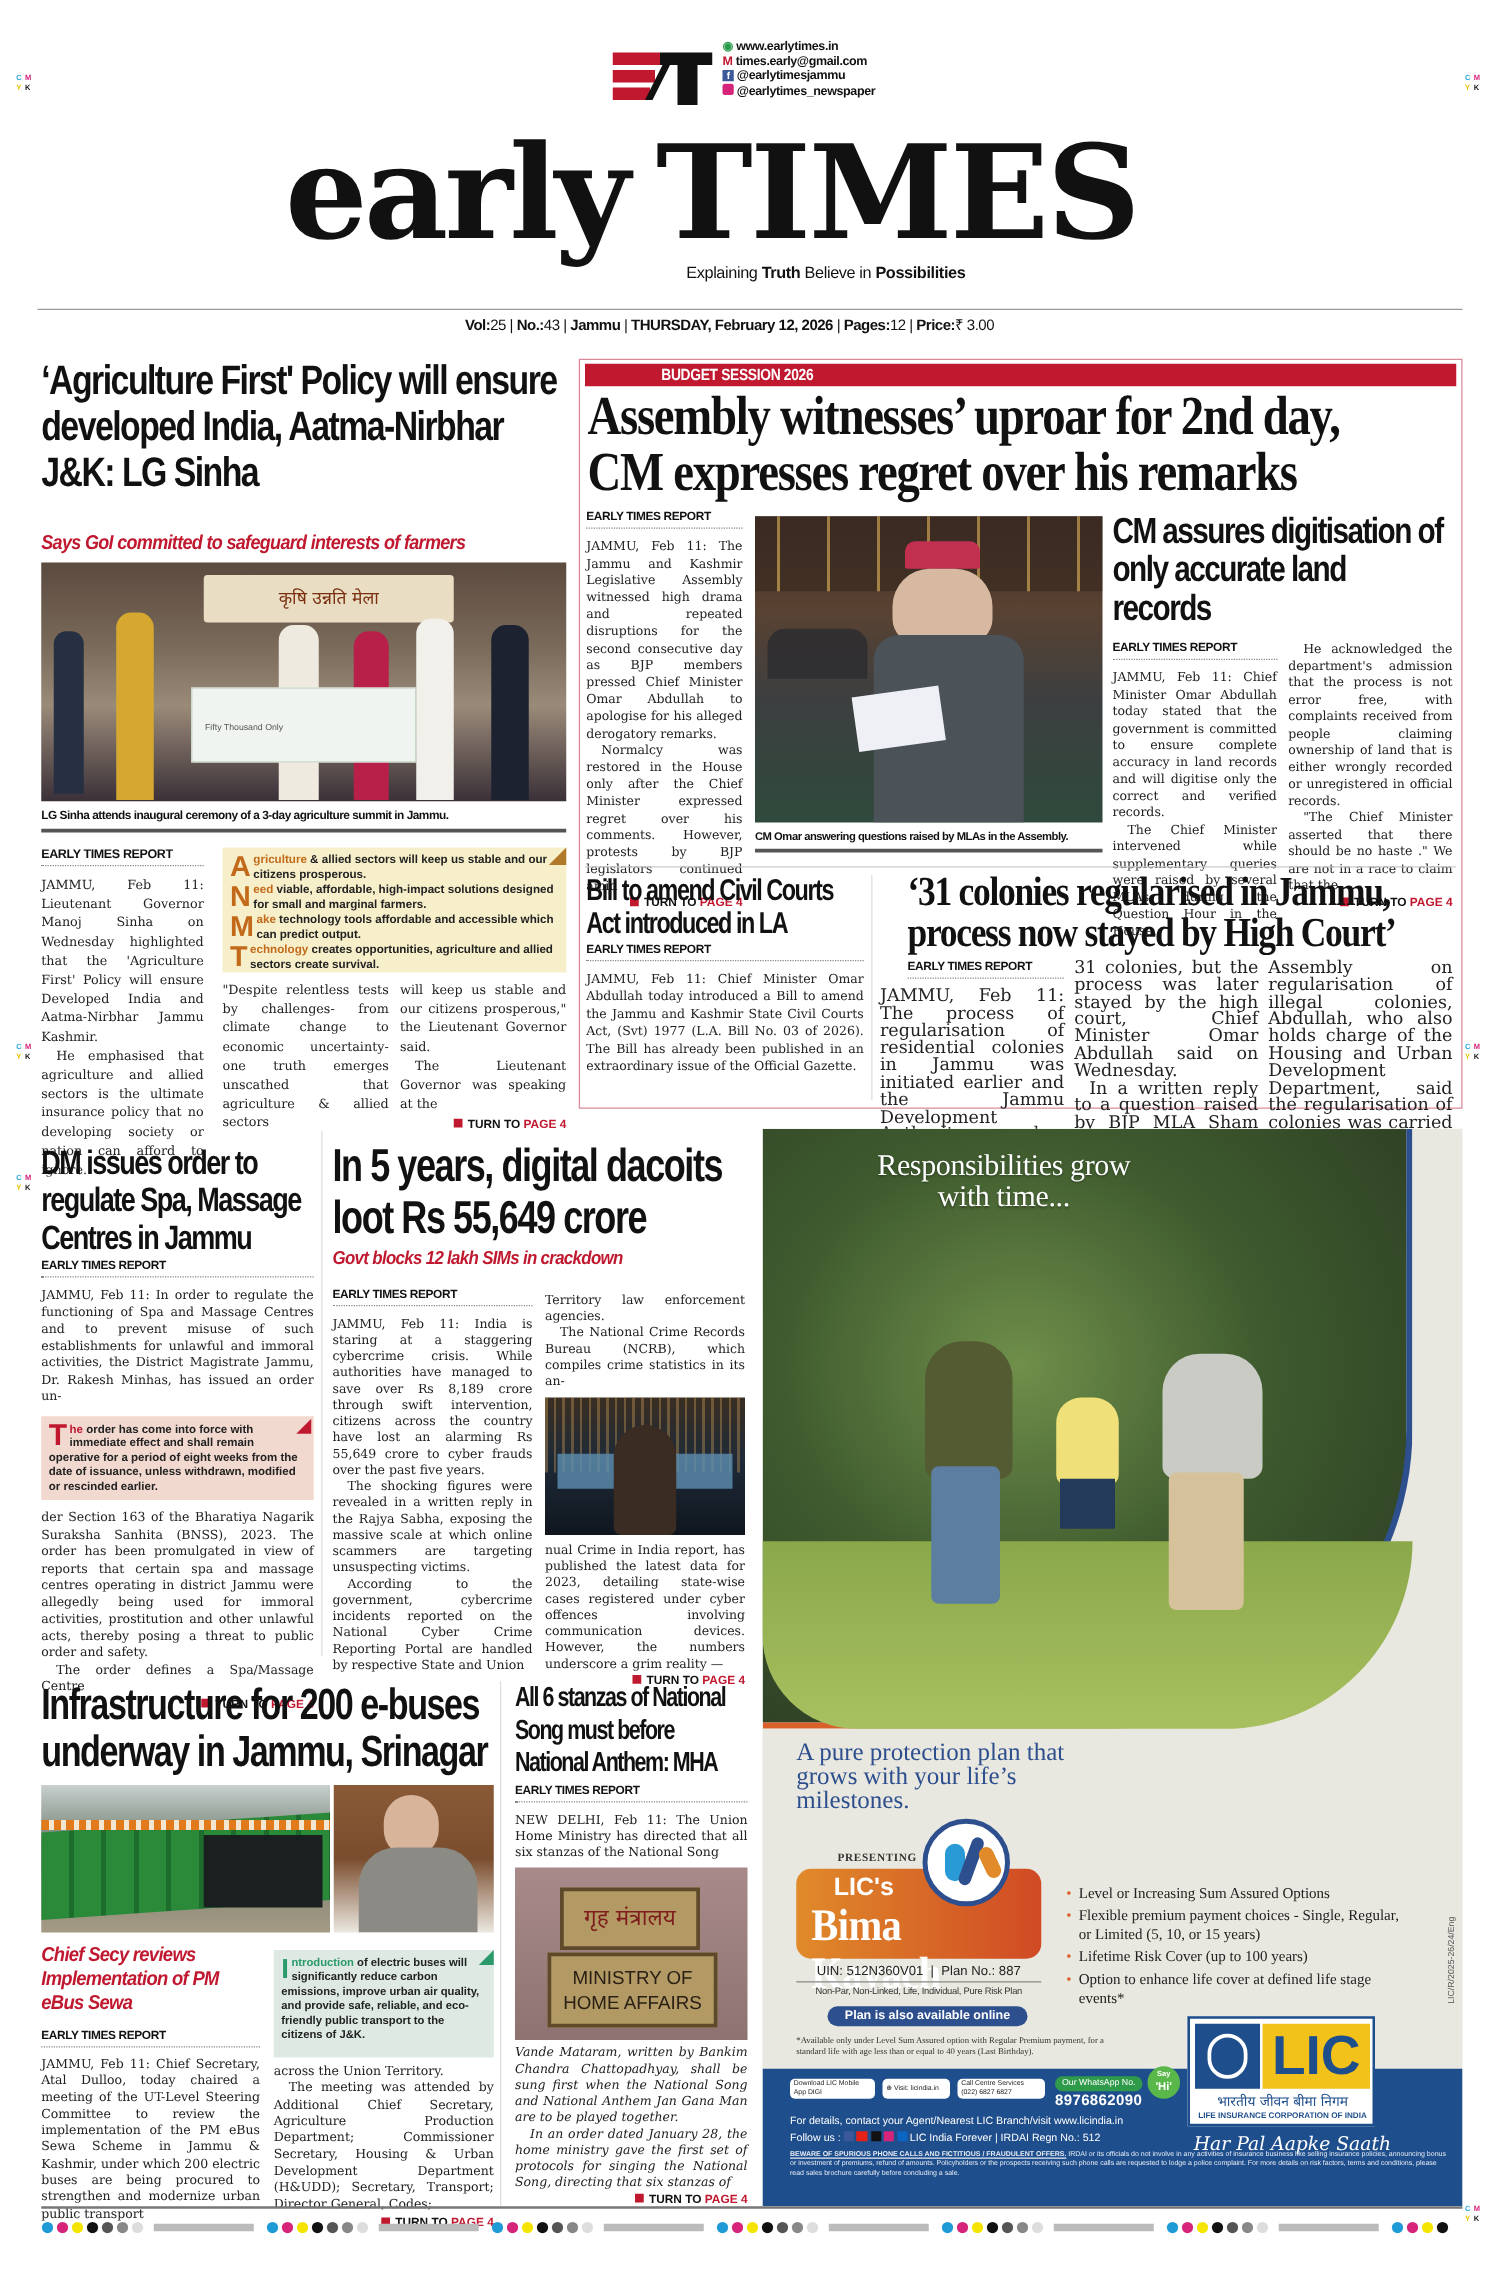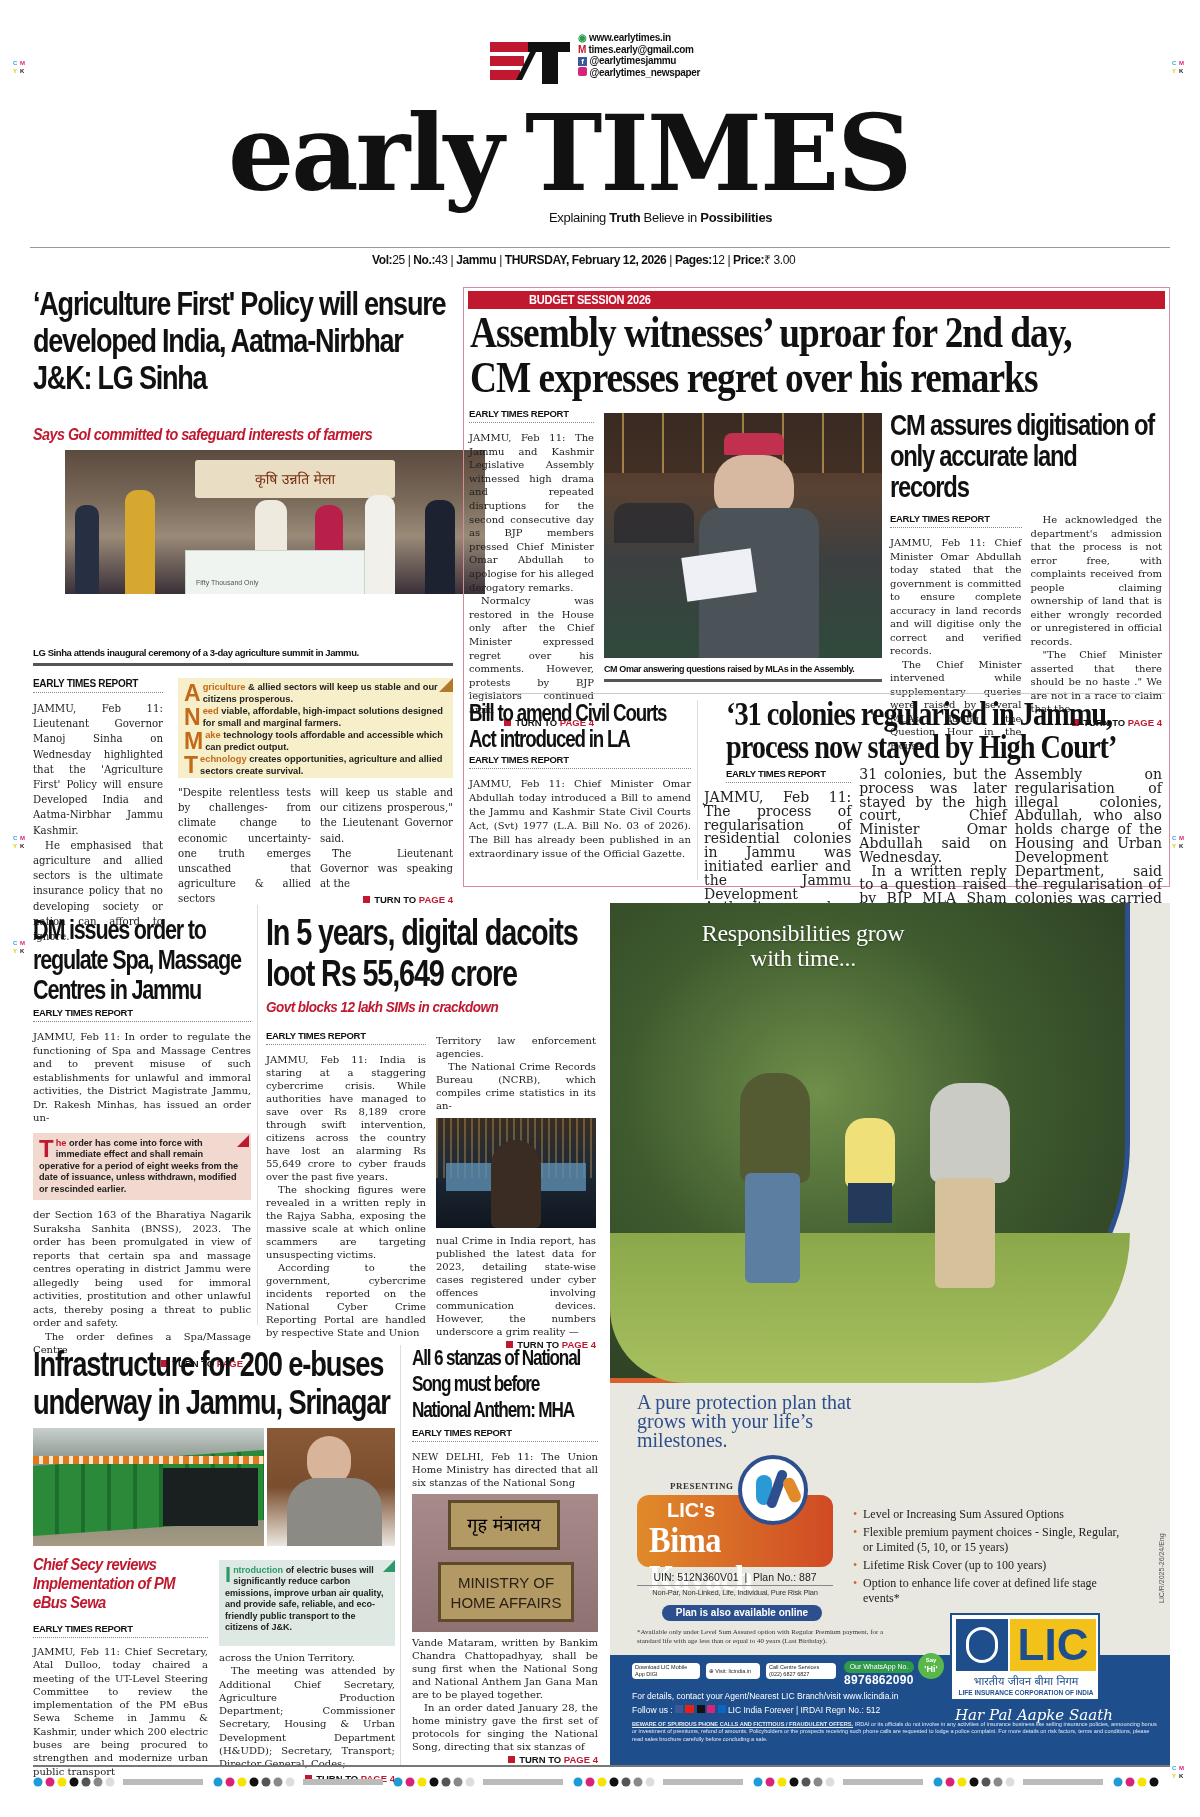--- a/index.html
+++ b/index.html
@@ -91,21 +91,21 @@
   </div>
   <div class="abs" style="left:30px;top:247px;width:1140px;height:1px;background:#999;"></div>
   <div class="abs" style="left:372px;top:251px;font-family:'Liberation Sans',sans-serif;font-size:12px;letter-spacing:-0.4px;white-space:nowrap;">
     <b>Vol:</b><span>25</span><span> | </span><b>No.:</b><span>43</span><span> | </span><b>Jammu</b><span> | </span><b>THURSDAY</b><b>, February 12, 2026</b><span> | </span><b>Pages:</b><span>12</span><span> | </span><b>Price:</b><span>₹ 3.00</span>
   </div>
 </header>
 
 <article class="abs" style="left:33px;top:285px;width:420px;height:605px;">
   <h1 class="hl" style="font-size:33px;line-height:37px;width:420px;font-stretch:condensed;transform:scaleX(0.82);width:512px;">‘Agriculture First' Policy will ensure developed India, Aatma-Nirbhar J&amp;K: LG Sinha</h1>
   <div class="kicker" style="position:absolute;top:141px;font-size:16px;transform:scaleX(0.9);transform-origin:left;white-space:nowrap;">Says GoI committed to safeguard interests of farmers</div>
-  <div class="photo" style="left:0;top:165px;width:420px;height:144px;background:linear-gradient(180deg,#5b4a3e 0%,#7a6a5a 35%,#9a8a78 60%,#3a3038 100%);margin-left:32px;">
+  <div class="photo" style="left:0;top:165px;width:420px;height:191px;background:linear-gradient(180deg,#5b4a3e 0%,#7a6a5a 35%,#9a8a78 60%,#3a3038 100%);">
     <div style="position:absolute;left:130px;top:10px;width:200px;height:38px;background:#e9ddc4;border-radius:3px;font-family:'DejaVu Sans',sans-serif;font-size:14px;color:#7a3010;text-align:center;line-height:38px;">कृषि उन्नति मेला</div>
     <div style="position:absolute;left:10px;top:55px;width:24px;height:130px;background:#263042;border-radius:10px 10px 0 0;"></div>
     <div style="position:absolute;left:60px;top:40px;width:30px;height:150px;background:#d6a830;border-radius:12px 12px 0 0;"></div>
     <div style="position:absolute;left:190px;top:50px;width:32px;height:140px;background:#efeae0;border-radius:12px 12px 0 0;"></div>
     <div style="position:absolute;left:250px;top:55px;width:28px;height:135px;background:#b8204a;border-radius:12px 12px 0 0;"></div>
     <div style="position:absolute;left:300px;top:45px;width:30px;height:145px;background:#f2f0ea;border-radius:12px 12px 0 0;"></div>
     <div style="position:absolute;left:360px;top:50px;width:30px;height:140px;background:#1d2230;border-radius:12px 12px 0 0;"></div>
     <div style="position:absolute;left:120px;top:100px;width:180px;height:60px;background:#f0f4f0;border:1px solid #c9d7c9;">
       <div style="font-family:'Liberation Sans',sans-serif;font-size:7px;color:#555;padding:28px 0 0 10px;">Fifty Thousand Only</div>
     </div>
@@ -281,27 +281,27 @@
 
 <div class="abs" style="left:400px;top:1345px;width:1px;height:420px;background:#ddd;"></div>
 
 <article class="abs" style="left:412px;top:1345px;width:186px;height:420px;">
   <h2 class="hl" style="font-size:22px;line-height:26px;width:235px;transform:scaleX(0.78);">All 6 stanzas of National Song must before National Anthem: MHA</h2>
   <div class="byline" style="font-size:9.5px;margin-top:4px;">EARLY TIMES REPORT</div>
   <div class="body" style="font-size:10px;line-height:13px;">
     <p>NEW DELHI, Feb 11: The Union Home Ministry has directed that all six stanzas of the National Song</p>
   </div>
   <div style="position:relative;margin:5px 0 4px;width:186px;height:138px;background:linear-gradient(180deg,#a88a8a,#8e7272);overflow:hidden;">
-    <div style="position:absolute;left:36px;top:6px;width:112px;height:50px;background:#b39a64;border:3px solid #5e4a2a;text-align:center;font-family:'DejaVu Sans',sans-serif;font-size:18px;line-height:44px;color:#000000;">गृह मंत्रालय</div>
+    <div style="position:absolute;left:36px;top:16px;width:112px;height:50px;background:#b39a64;border:3px solid #5e4a2a;text-align:center;font-family:'DejaVu Sans',sans-serif;font-size:18px;line-height:44px;color:#7f1d1d;">गृह मंत्रालय</div>
     <div style="position:absolute;left:26px;top:68px;width:136px;height:60px;background:#b39a64;border:3px solid #5e4a2a;text-align:center;font-family:Liberation Sans, sans-serif;font-size:15px;line-height:20px;color:#2a2015;padding-top:8px;">
       <div>MINISTRY OF</div>
       <div>HOME AFFAIRS</div>
     </div>
   </div>
-  <div class="body" style="font-size:10px;line-height:13px;">
+  <div class="body" style="font-size:10px;line-height:13px;font-style:italic;">
     <p>Vande Mataram, written by Bankim Chandra Chattopadhyay, shall be sung first when the National Song and National Anthem Jan Gana Man are to be played together.</p>
     <p>In an order dated January 28, the home ministry gave the first set of protocols for singing the National Song, directing that six stanzas of</p>
   </div>
   <div class="turn"><span class="sq"></span><span>TURN TO</span> <span class="pg">PAGE 4</span></div>
 </article>
 
 <aside class="abs" style="left:610px;top:903px;width:560px;height:862px;background:#e9e8e0;overflow:hidden;">
   <div style="position:absolute;left:0;top:0;width:520px;height:480px;background:radial-gradient(ellipse at 40% 40%,#6f8f4a 0%,#3e5a2e 45%,#2a3a22 100%);border-radius:0 0 240px 0;border-right:5px solid #2e4f8e;border-bottom:5px solid #d9602a;"></div>
   <div style="position:absolute;left:0;top:330px;width:520px;height:150px;background:linear-gradient(180deg,#8aa84a,#a8c060);border-radius:0 0 240px 120px;"></div>
   <div style="position:absolute;left:120px;top:160px;width:300px;height:230px;">

